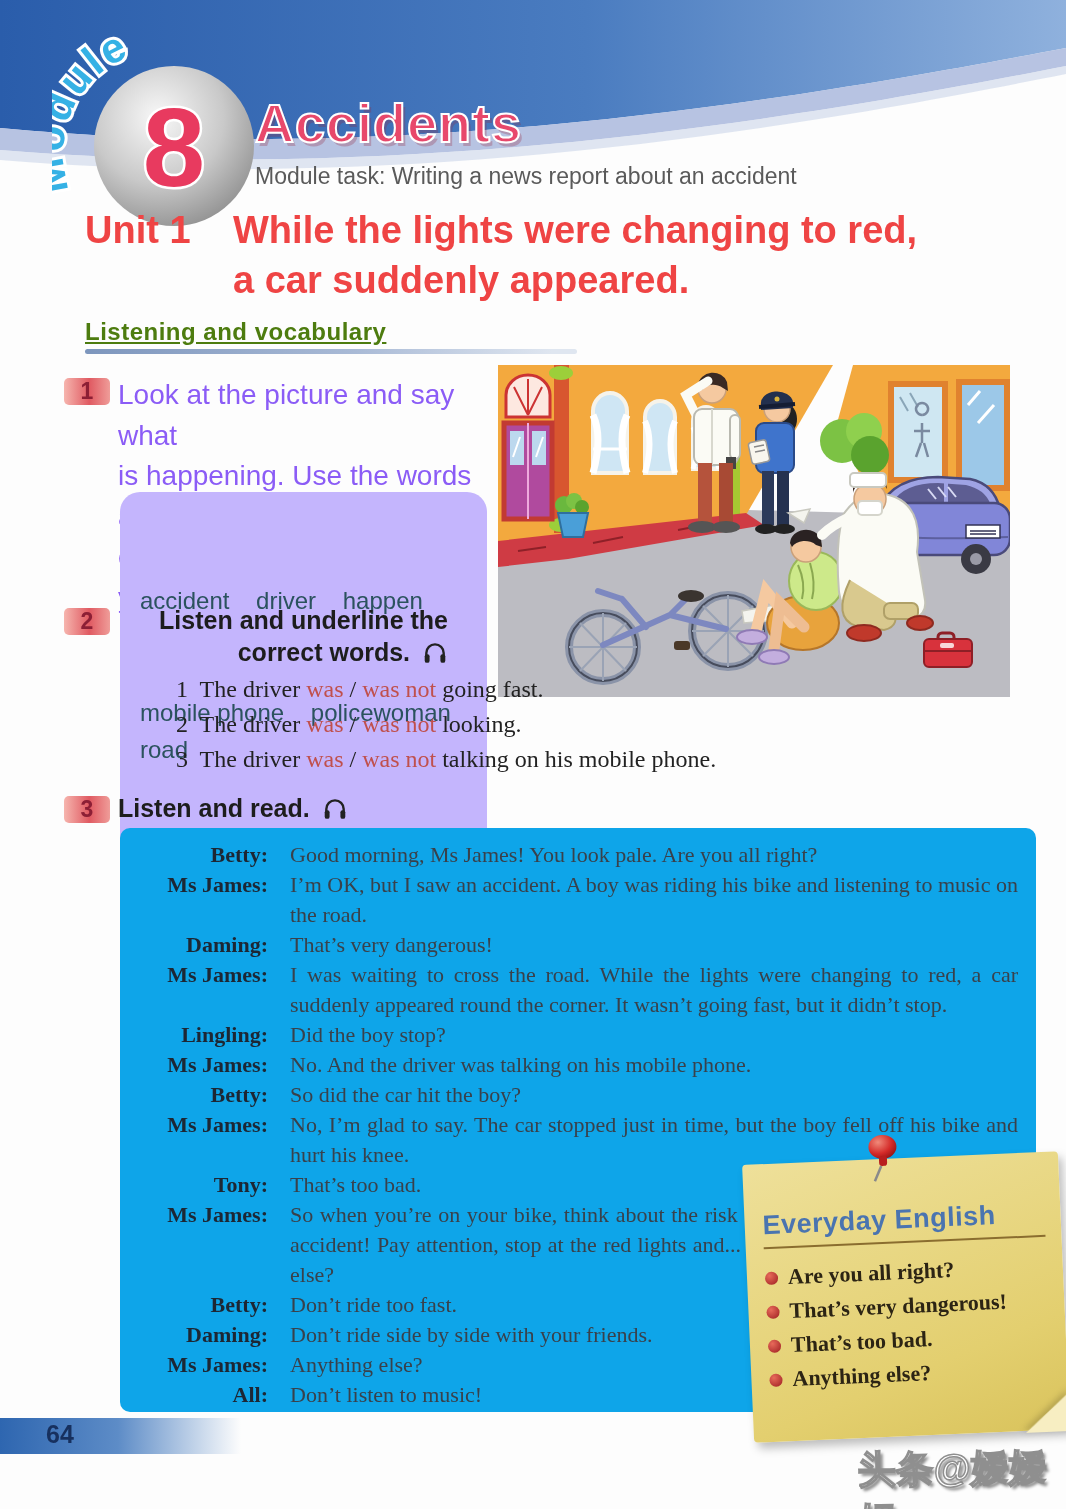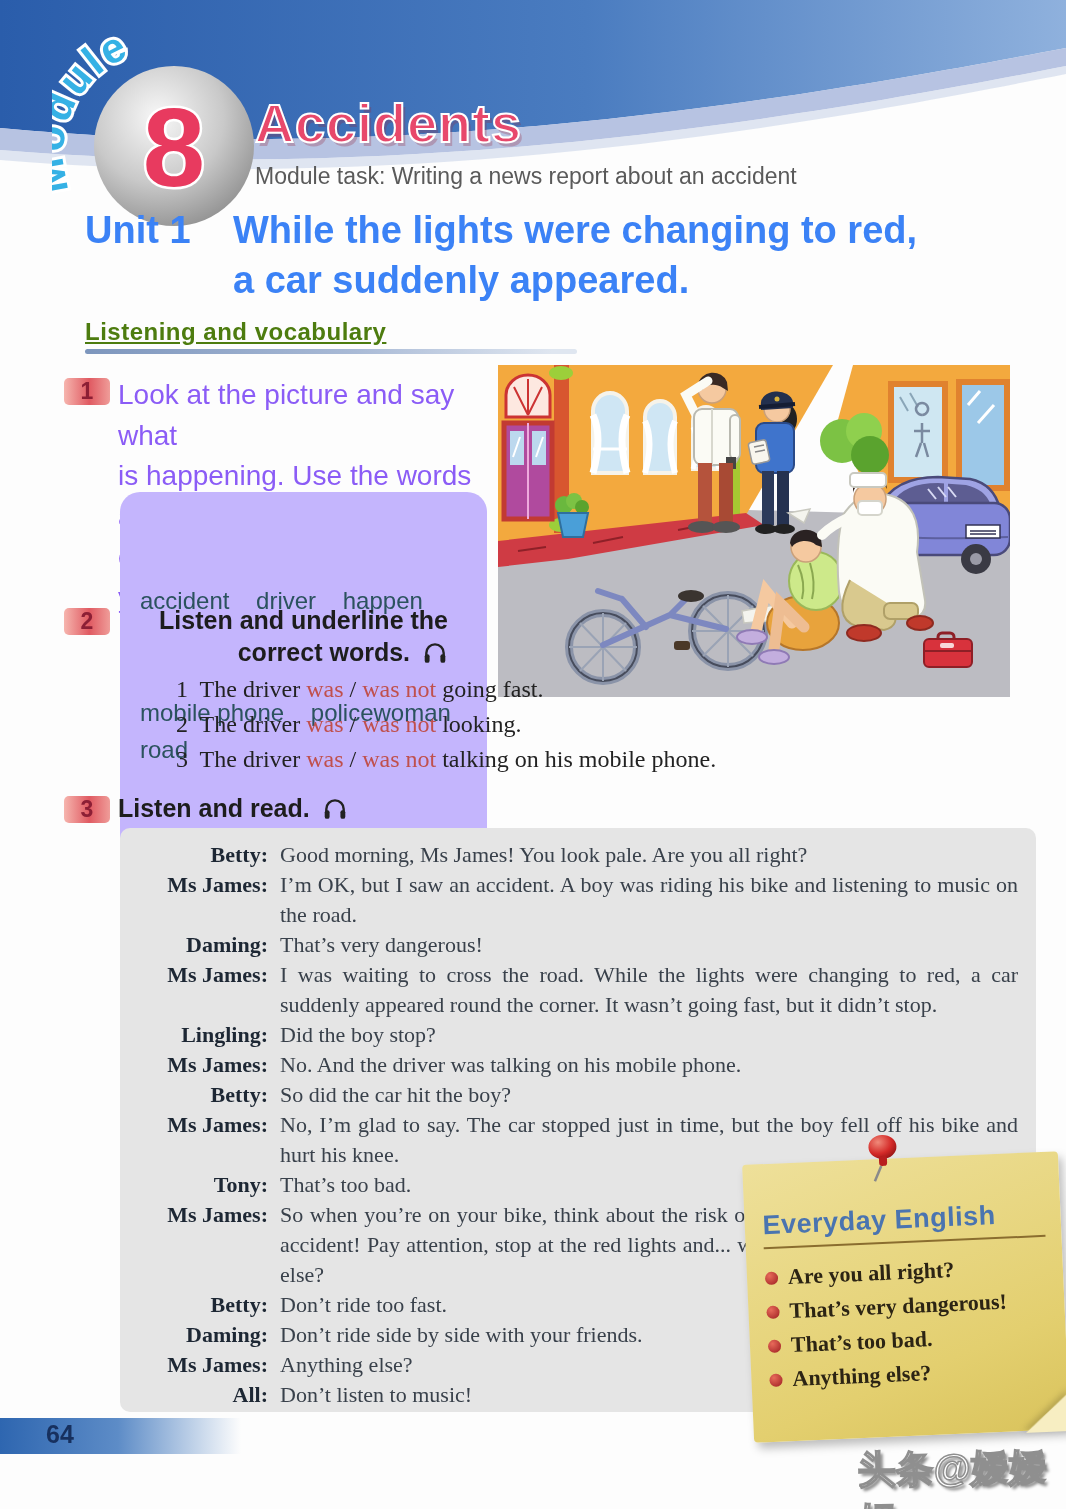--- a/index.html
+++ b/index.html
@@ -8,21 +8,21 @@
   
   .swoosh{position:absolute;top:0;left:0;}
   
   .modbadge{position:absolute;top:18px;left:52px;width:240px;height:220px;}
   
   .acc-title{position:absolute;top:92px;left:255px;font-size:54px;font-weight:bold;
              color:#e8486b;-webkit-text-stroke:2px #ffffff;
              text-shadow:3px 4px 0 rgba(150,40,60,.28);letter-spacing:1px;}
   .mod-task{position:absolute;top:163px;left:255px;font-size:23px;color:#5a5a5a;}
   
-  .unit{position:absolute;top:205px;left:85px;width:950px;font-weight:bold;color:#3b82f6;
+  .unit{position:absolute;top:205px;left:85px;width:950px;font-weight:bold;color:#ef4444;
         font-size:38px;line-height:1.32;}
   .unit .row{display:flex;}
   .unit .lbl{width:148px;flex-shrink:0;}
   .unit .l2{margin-left:148px;}
   
   .sect{position:absolute;top:318px;left:85px;width:492px;}
   .sect .t{font-size:24px;font-weight:bold;color:#4d7c0f;letter-spacing:.5px;text-decoration:underline;}
   .sect .bar{margin-top:3px;height:5px;border-radius:3px;
              background:linear-gradient(90deg,#7d96bd,#a9bad6 55%,#dfe6f0 95%);}
   
@@ -35,26 +35,26 @@
   .wordbox{position:absolute;top:492px;left:120px;width:327px;background:#c4b5fd;
            border-radius:20px;padding:16px 20px;font-size:24px;color:#2b525e;
            line-height:1.55;white-space:pre-wrap;}
   
   .sent{position:absolute;left:130px;font-size:24px;color:#222;
         font-family:"Liberation Serif",serif;margin-left:46px;}
   .sent .red{color:#c0504d;}
   .hicon{display:inline-block;vertical-align:-4px;margin-left:12px;}
   
   .dpanel{position:absolute;top:828px;left:120px;width:916px;height:584px;
-          background:#e5e5e5;border-radius:10px;padding:0;}
+          background:#0ea5e9;border-radius:10px;padding:0;}
   .drows{padding:12px 18px 0 20px;}
   .drow{display:flex;font-family:"Liberation Serif",serif;font-size:22px;line-height:30px;
         color:#39414b;}
   .dname{width:128px;flex-shrink:0;text-align:right;font-weight:bold;color:#1d2734;}
-  .dtext{margin-left:12px;text-align:justify;}
+  .dtext{margin-left:22px;text-align:justify;}
   .drow.narrow .dtext{max-width:500px;}
   
   .note{position:absolute;top:1158px;left:748px;width:282px;height:232px;
         background:linear-gradient(160deg,#eee09a,#e3cf6f 70%,#d9c35c);
         transform:rotate(-2.5deg);border-radius:4px;
         box-shadow:4px 6px 10px rgba(0,0,0,.25);padding:46px 16px 0 18px;}
   .note .curl{position:absolute;right:-2px;bottom:-2px;width:0;height:0;
         border-left:46px solid transparent;border-bottom:40px solid #f7eec2;
         filter:drop-shadow(-3px -2px 3px rgba(0,0,0,.18));}
   .note .ttl{font-size:27px;font-weight:bold;color:#4a74b0;letter-spacing:.5px;}

